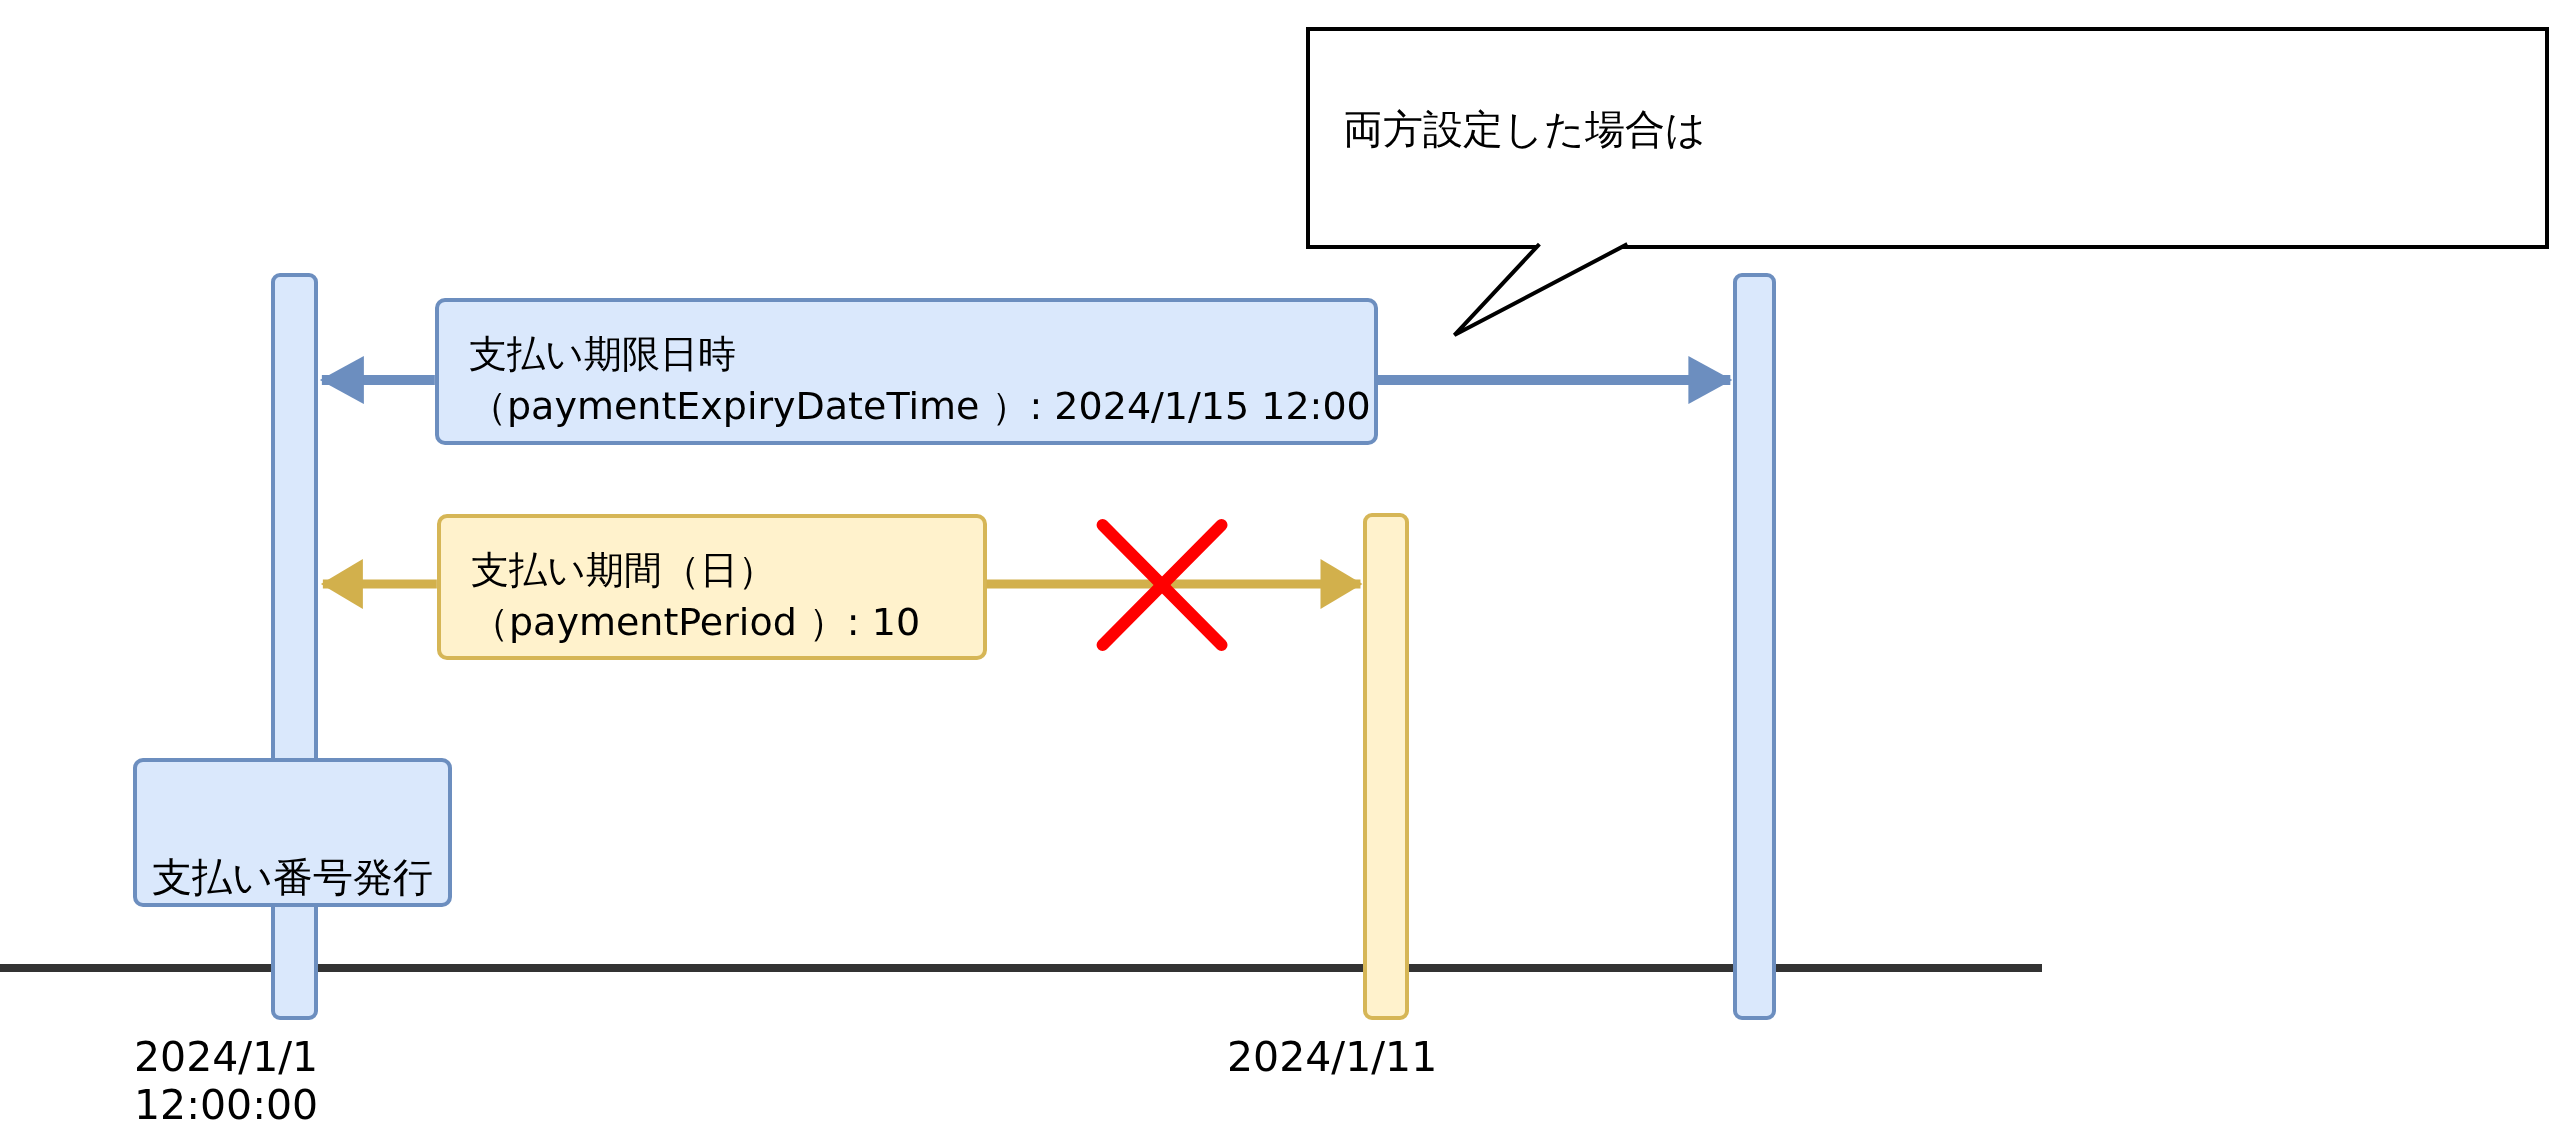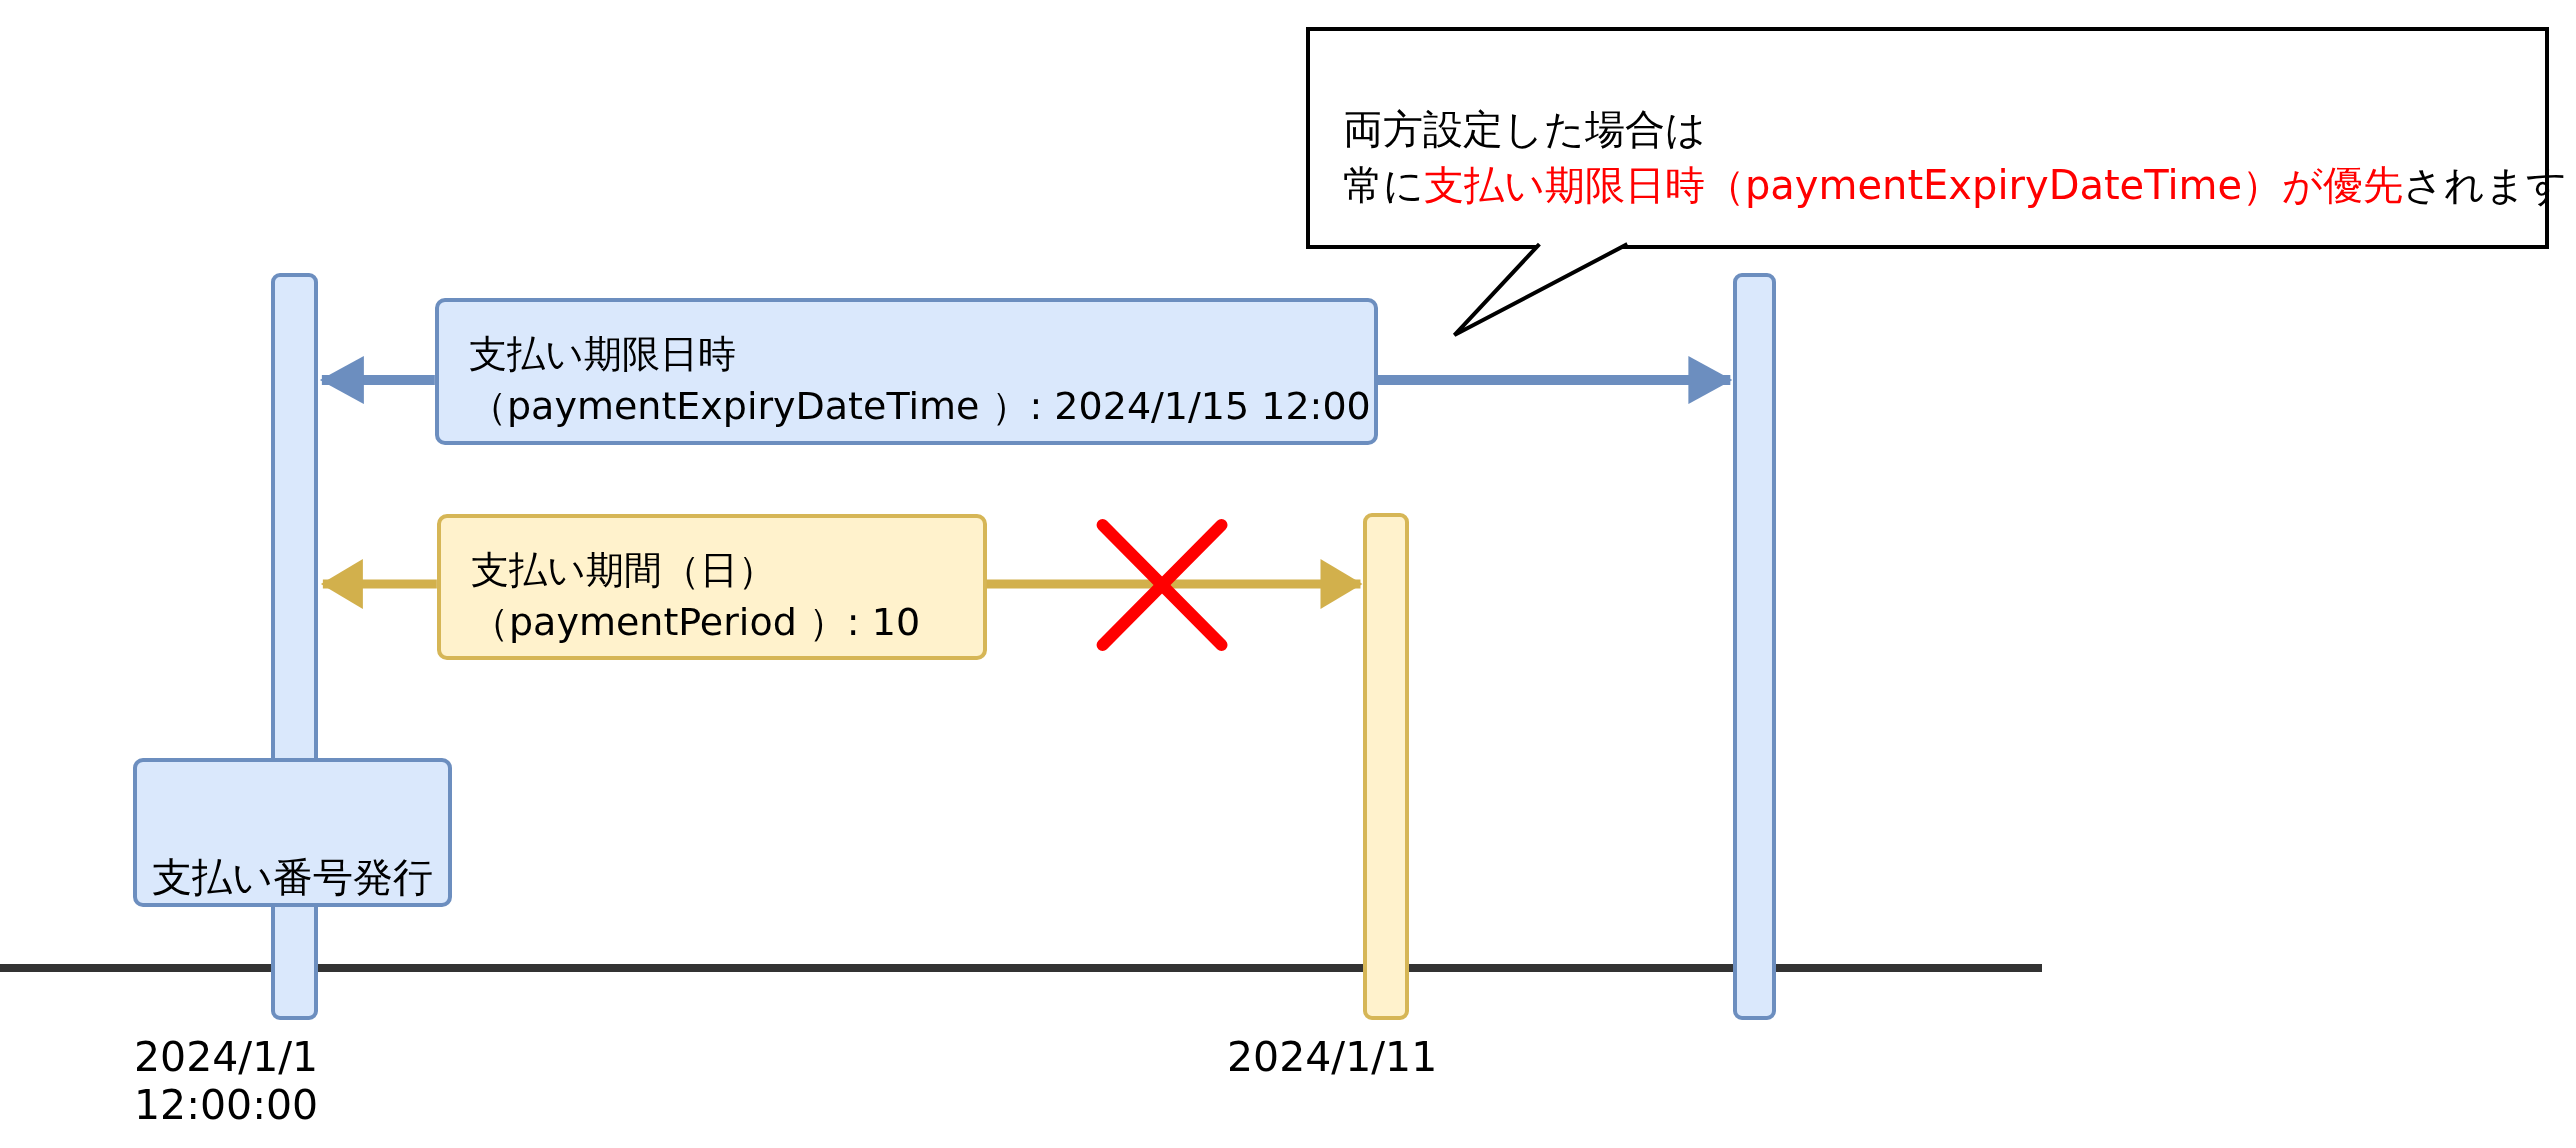--- a/index.html
+++ b/index.html
@@ -71,21 +71,20 @@
     <div class="l1">支払い期間（日）</div>
     <div class="l2">（paymentPeriod ）: 10</div>
   </div>
 
   <div class="box blue box-issue">
     <span>支払い番号発行</span>
   </div>
 
   <div class="bubble">
     <div>両方設定した場合は</div>
-    <div><span>常に</span><span class="highlight-red">支払い期限日時（paymentExpiryDateTime）が優先</span><span>されます</span></div>
   </div>
 
   <div class="marker-label ml-1">
     <div>2024/1/1</div>
     <div>12:00:00</div>
   </div>
   <div class="marker-label ml-2">
     <div>2024/1/11</div>
   </div>
 

